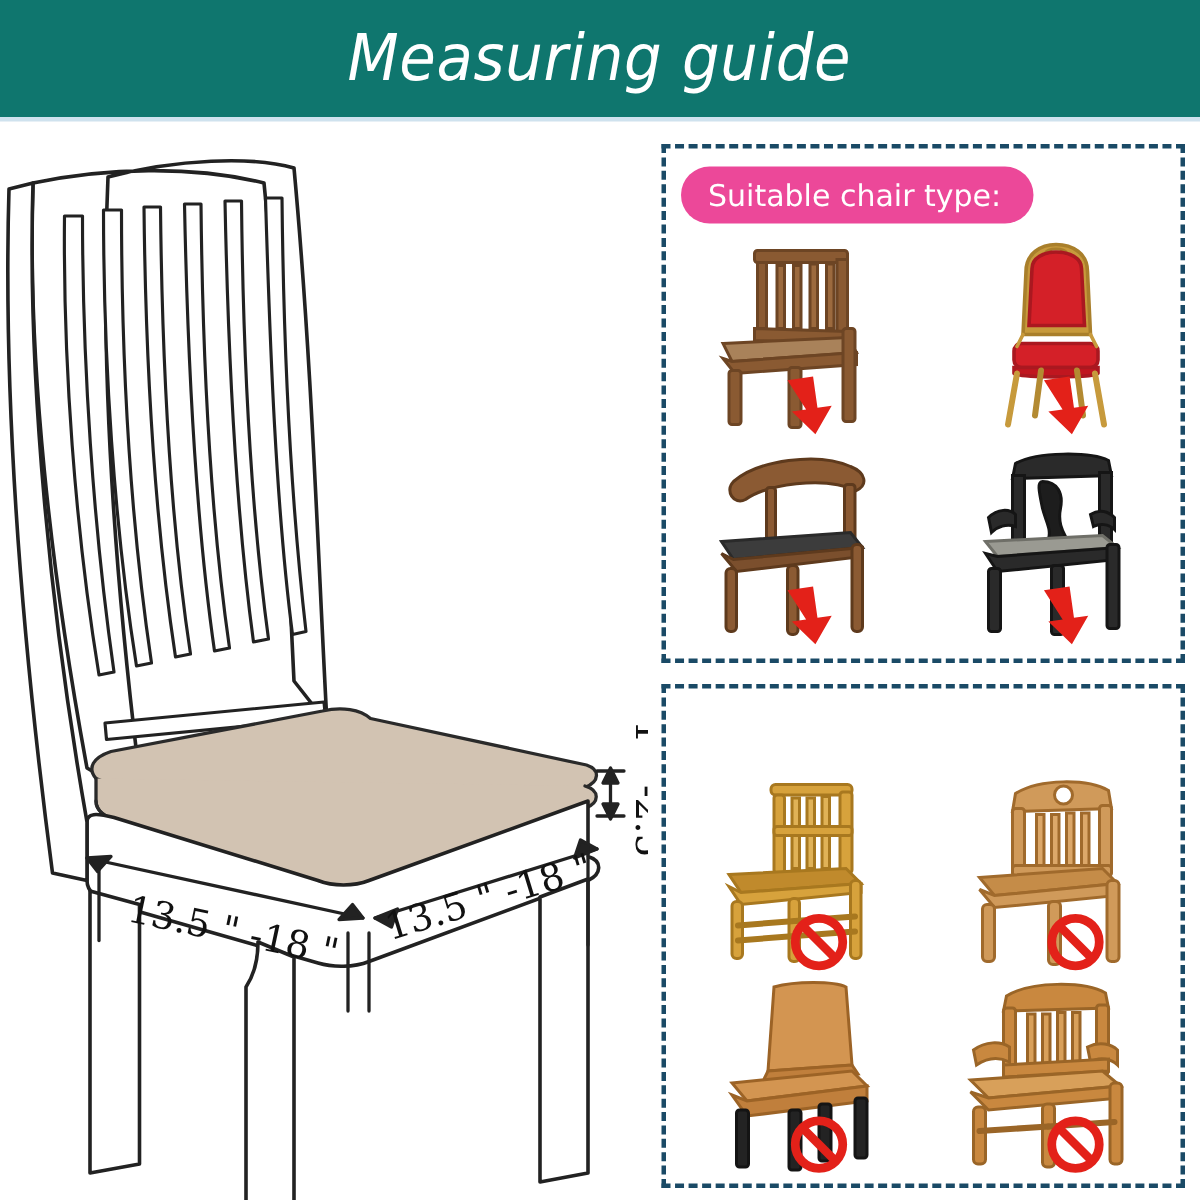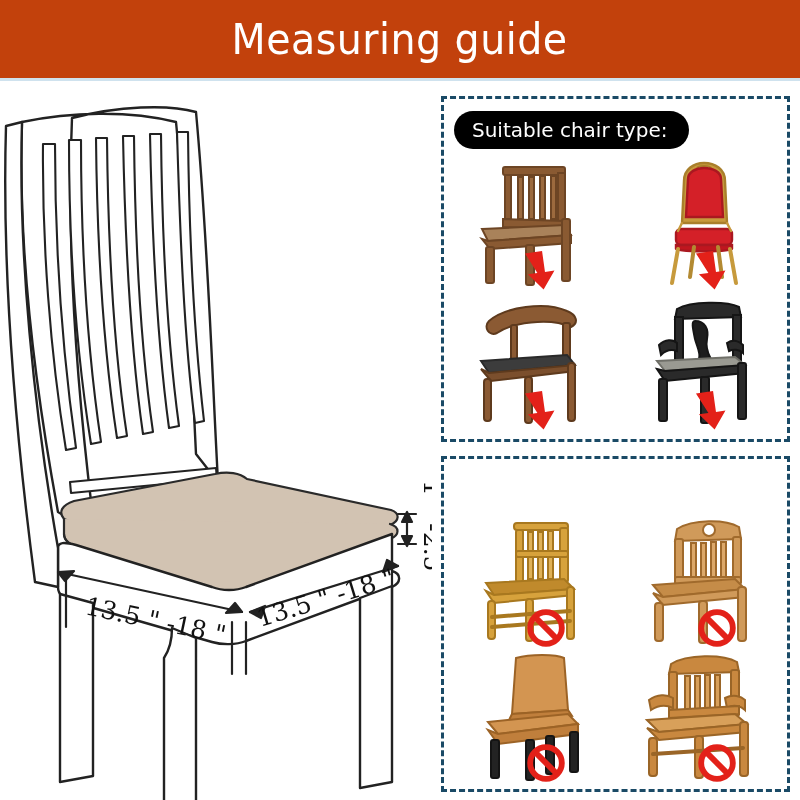--- a/index.html
+++ b/index.html
@@ -6,22 +6,22 @@
   body{
     width:800px;height:800px;
     background:#ffffff;
     font-family:"Liberation Sans", sans-serif;
     overflow:hidden;
     position:relative;
   }
   
   #banner{
     position:absolute;left:0;top:0;width:800px;height:78px;
-    background:#c2410c;
-    display:flex;align-items:center;justify-content:center;
+    background:#0f766e;
+    display:flex;align-items:center;justify-content:center;font-style:italic;
   }
   #banner-title{
     color:#ffffff;
     font-size:43px;
     font-weight:400;
     letter-spacing:.5px;
     font-family:"DejaVu Sans", sans-serif;
     transform:scaleX(.92);
   }
   #banner-underline{
@@ -41,21 +41,21 @@
     border:3px dashed #1a4a66;
     background:#ffffff;
     box-sizing:border-box;
   }
   #panel-suitable{ left:441px; top:96px;  width:349px; height:346px; }
   #panel-inappropriate{ left:441px; top:456px; width:349px; height:336px; }
 
   .panel-pill{
     position:absolute;left:10px;top:12px;
     height:38px;
-    background:#000000;
+    background:#ec4899;
     border-radius:19px;
     display:flex;align-items:center;
     padding:0 22px 0 18px;
     box-sizing:border-box;
     color:#ffffff;
     font-size:20px;
     font-family:"DejaVu Sans", sans-serif;
     white-space:nowrap;
     z-index:4;
   }

